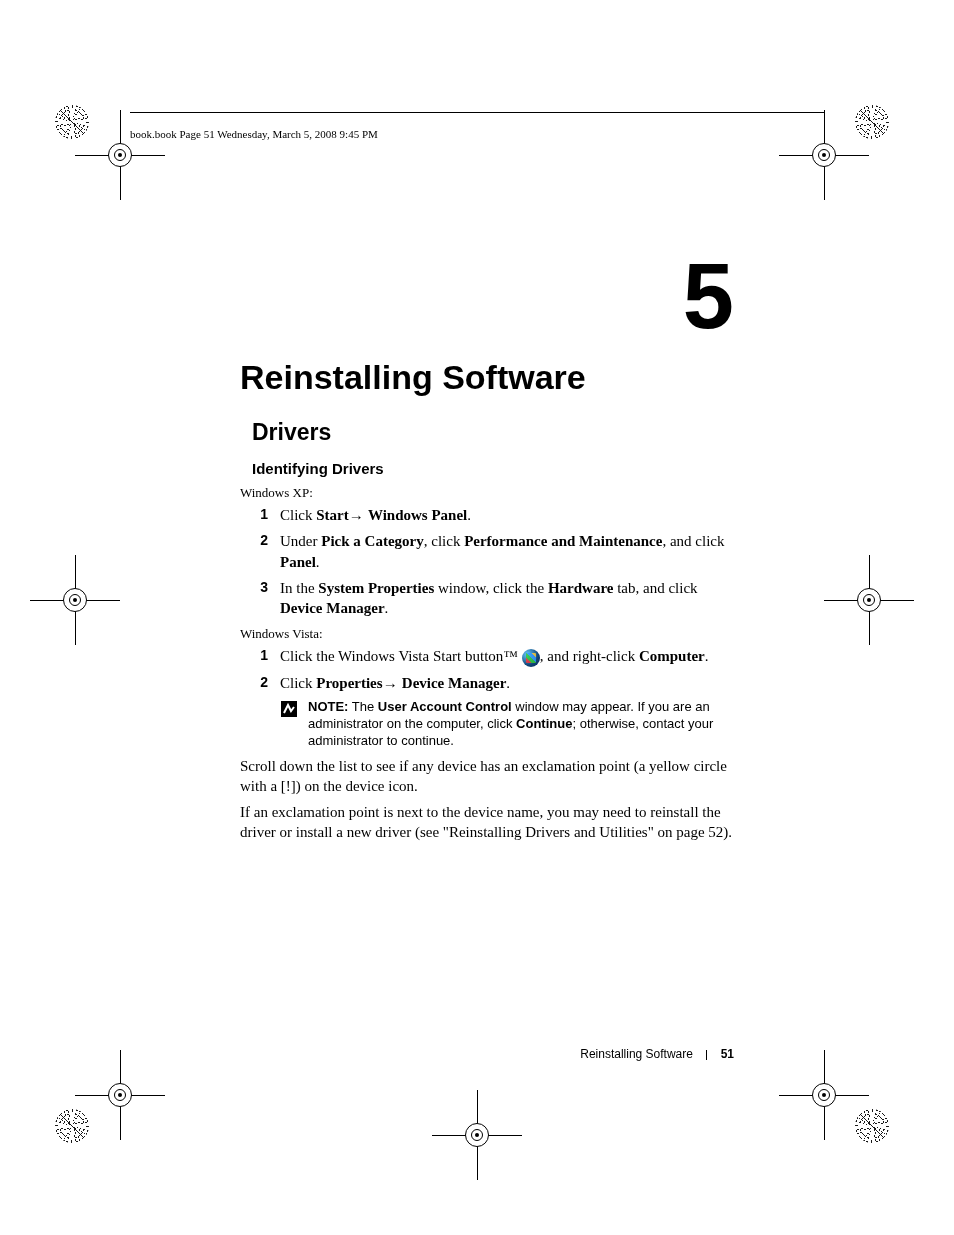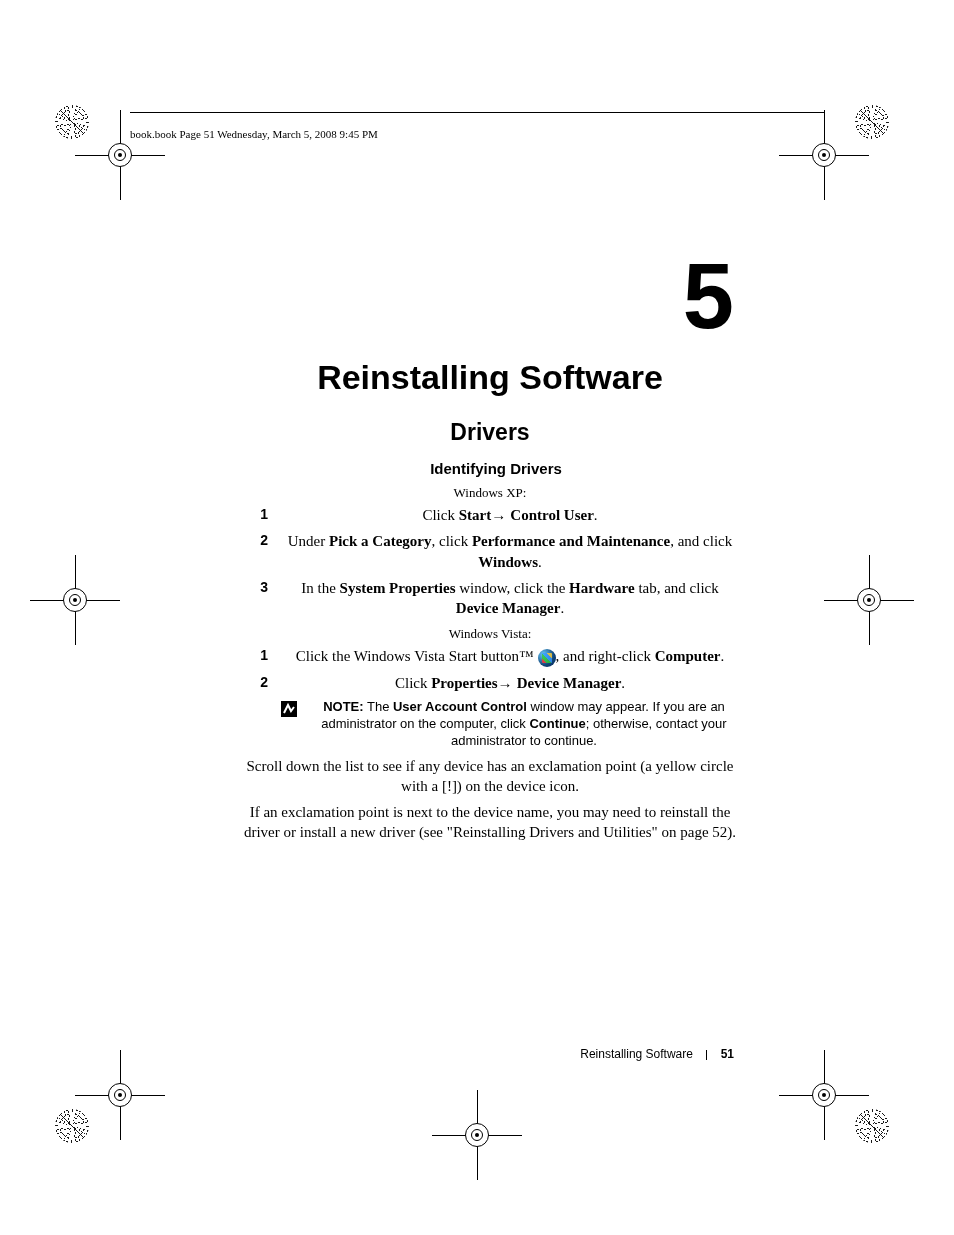--- a/index.html
+++ b/index.html
@@ -10,21 +10,20 @@
     color: #000;
     width: 954px;
     height: 1235px;
     position: relative;
     overflow: hidden;
   }
   .page {
     position: relative;
     width: 944px;
     height: 1235px;
-    text-align: center;
   }
   .header-line {
     position: absolute;
     top: 128px;
     left: 130px;
     font-size: 11px;
     color: #000;
     font-family: Georgia, serif;
   }
   .top-rule {
@@ -54,21 +53,21 @@
     font-family: Arial, Helvetica, sans-serif;
     font-weight: 700;
     font-size: 34px;
     margin: 100px 0 18px 0;
     letter-spacing: 0px;
   }
   h2.section-title {
     font-family: Arial, Helvetica, sans-serif;
     font-weight: 700;
     font-size: 23px;
-    margin: 22px 0 14px 0;
+    margin: 22px 0 14px 12px;
   }
   h3.subsection-title {
     font-family: Arial, Helvetica, sans-serif;
     font-weight: 700;
     font-size: 15px;
     margin: 14px 0 8px 12px;
   }
   p.body {
     font-size: 15px;
     line-height: 1.35;
@@ -255,24 +254,24 @@
 
   <div class="content">
     <h1 class="chapter-title">Reinstalling Software</h1>
     <h2 class="section-title">Drivers</h2>
     <h3 class="subsection-title">Identifying Drivers</h3>
 
 
     <p class="italic">Windows XP:</p>
     <ol class="steps">
       <li>
-        <span>Click </span><span class="bold">Start</span><span class="bold arrow">→ </span><span class="bold">Control User</span><span>.</span>
-      </li>
-      <li>
-        <span>Under </span><span class="bold">Pick a Category</span><span>, click </span><span class="bold">Performance and Maintenance</span><span>, and click </span><span class="bold">Windows</span><span>.</span>
+        <span>Click </span><span class="bold">Start</span><span class="bold arrow">→ </span><span class="bold">Windows Panel</span><span>.</span>
+      </li>
+      <li>
+        <span>Under </span><span class="bold">Pick a Category</span><span>, click </span><span class="bold">Performance and Maintenance</span><span>, and click </span><span class="bold">Panel</span><span>.</span>
       </li>
       <li>
         <span>In the </span><span class="bold">System Properties</span><span> window, click the </span><span class="bold">Hardware</span><span> tab, and click </span><span class="bold">Device Manager</span><span>.</span>
       </li>
     </ol>
 
     <p class="italic">Windows Vista:</p>
     <ol class="steps">
       <li>
         <span>Click the Windows Vista Start button™ </span><span class="vista-icon"></span><span>, and right-click </span><span class="bold">Computer</span><span>.</span>

